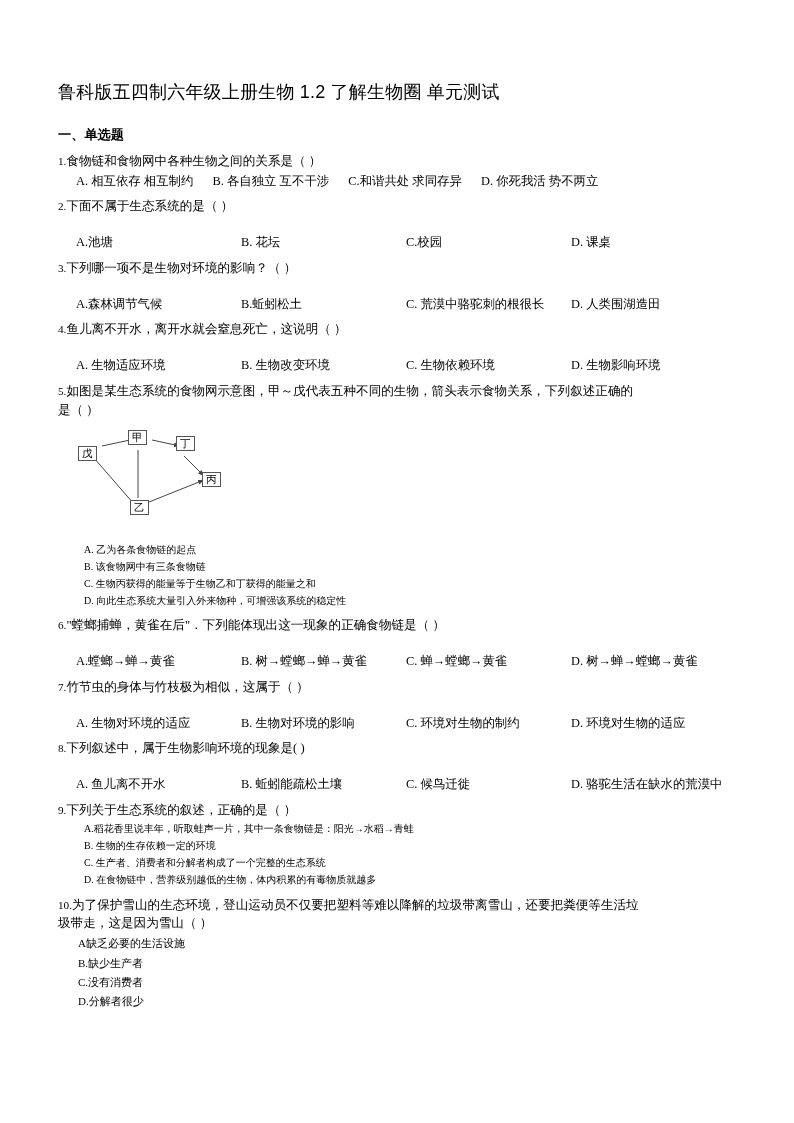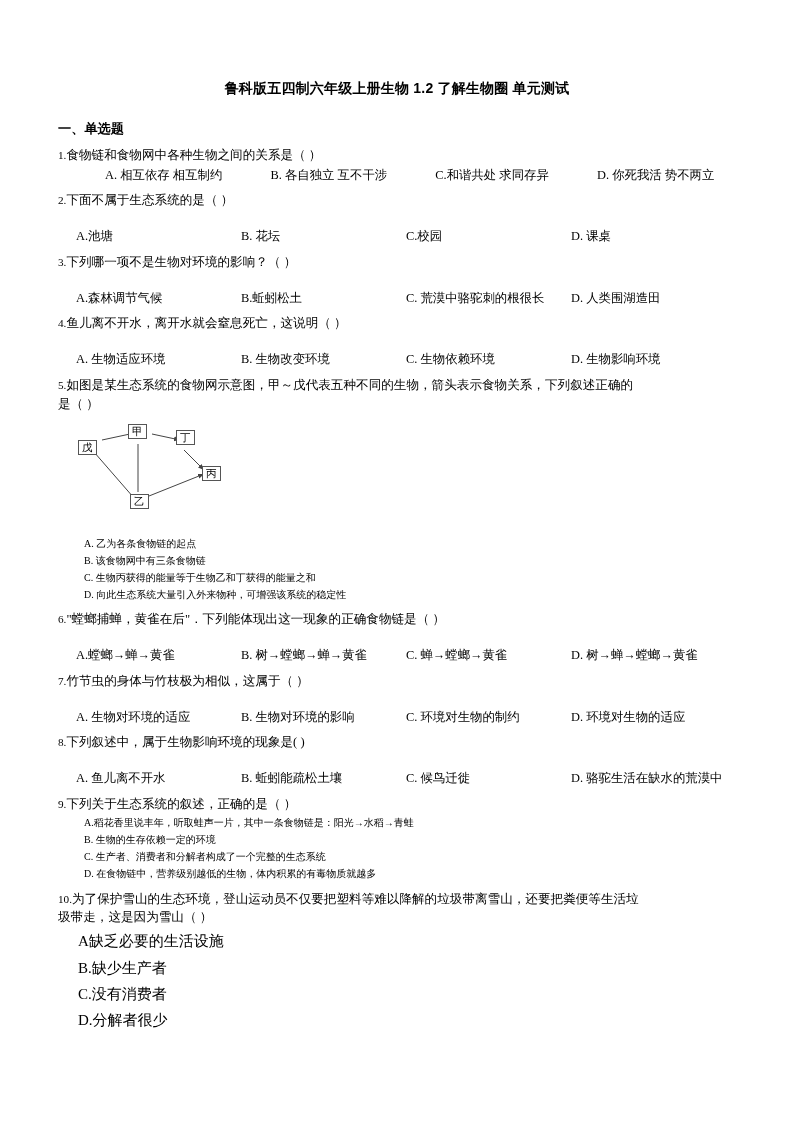--- a/index.html
+++ b/index.html
@@ -15,24 +15,24 @@
     position: relative;
     overflow: hidden;
   }
   .page {
     padding: 75px 58px 0 58px;
     box-sizing: border-box;
     width: 794px;
     height: 1123px;
   }
   .doc-title {
-    text-align: center;
+    text-align: left;
     font-family: "Liberation Sans", sans-serif;
-    font-weight: bold;
-    font-size: 14px;
+    font-weight: normal;
+    font-size: 18px;
     letter-spacing: 0.2px;
     margin: 5px 0 22px 0;
   }
   .section-title {
     font-family: Liberation Mono, monospace;
     font-weight: bold;
     font-size: 13.2px;
     margin: 0 0 9px 0;
   }
   .q {
@@ -46,21 +46,21 @@
   .opts {
     font-size: 12.4px;
     line-height: 1.5;
     margin: 0 0 2px 0;
     padding-left: 18px;
     display: flex;
     flex-wrap: nowrap;
   }
   .opts.sp-even > span { flex: 1 1 0; margin-top: 16px; }
   .opts.inline { display: block; }
-  .opts.inline span { margin-right: 16px; margin-left: 29px; }
+  .opts.inline span { margin-right: 16px; }
   .opt-block {
     font-size: 10px;
     line-height: 1.62;
     padding-left: 26px;
   }
   .opt-block div { margin-bottom: 1px; }
   .cont {
     font-size: 12.6px;
     line-height: 1.42;
     margin: 0 0 1px 0;
@@ -79,21 +79,21 @@
     padding: 1px 3px;
     background: #fff;
     line-height: 1.1;
   }
   .figure svg {
     position: absolute;
     left: 0;
     top: 0;
   }
   .opt-block-tight {
-    font-size: 15px;
+    font-size: 11px;
     line-height: 1.75;
     padding-left: 20px;
   }
 </style>
 </head>
 <body>
 
 <div class="page">
 
   <div class="doc-title">鲁科版五四制六年级上册生物 1.2 了解生物圈 单元测试</div>

